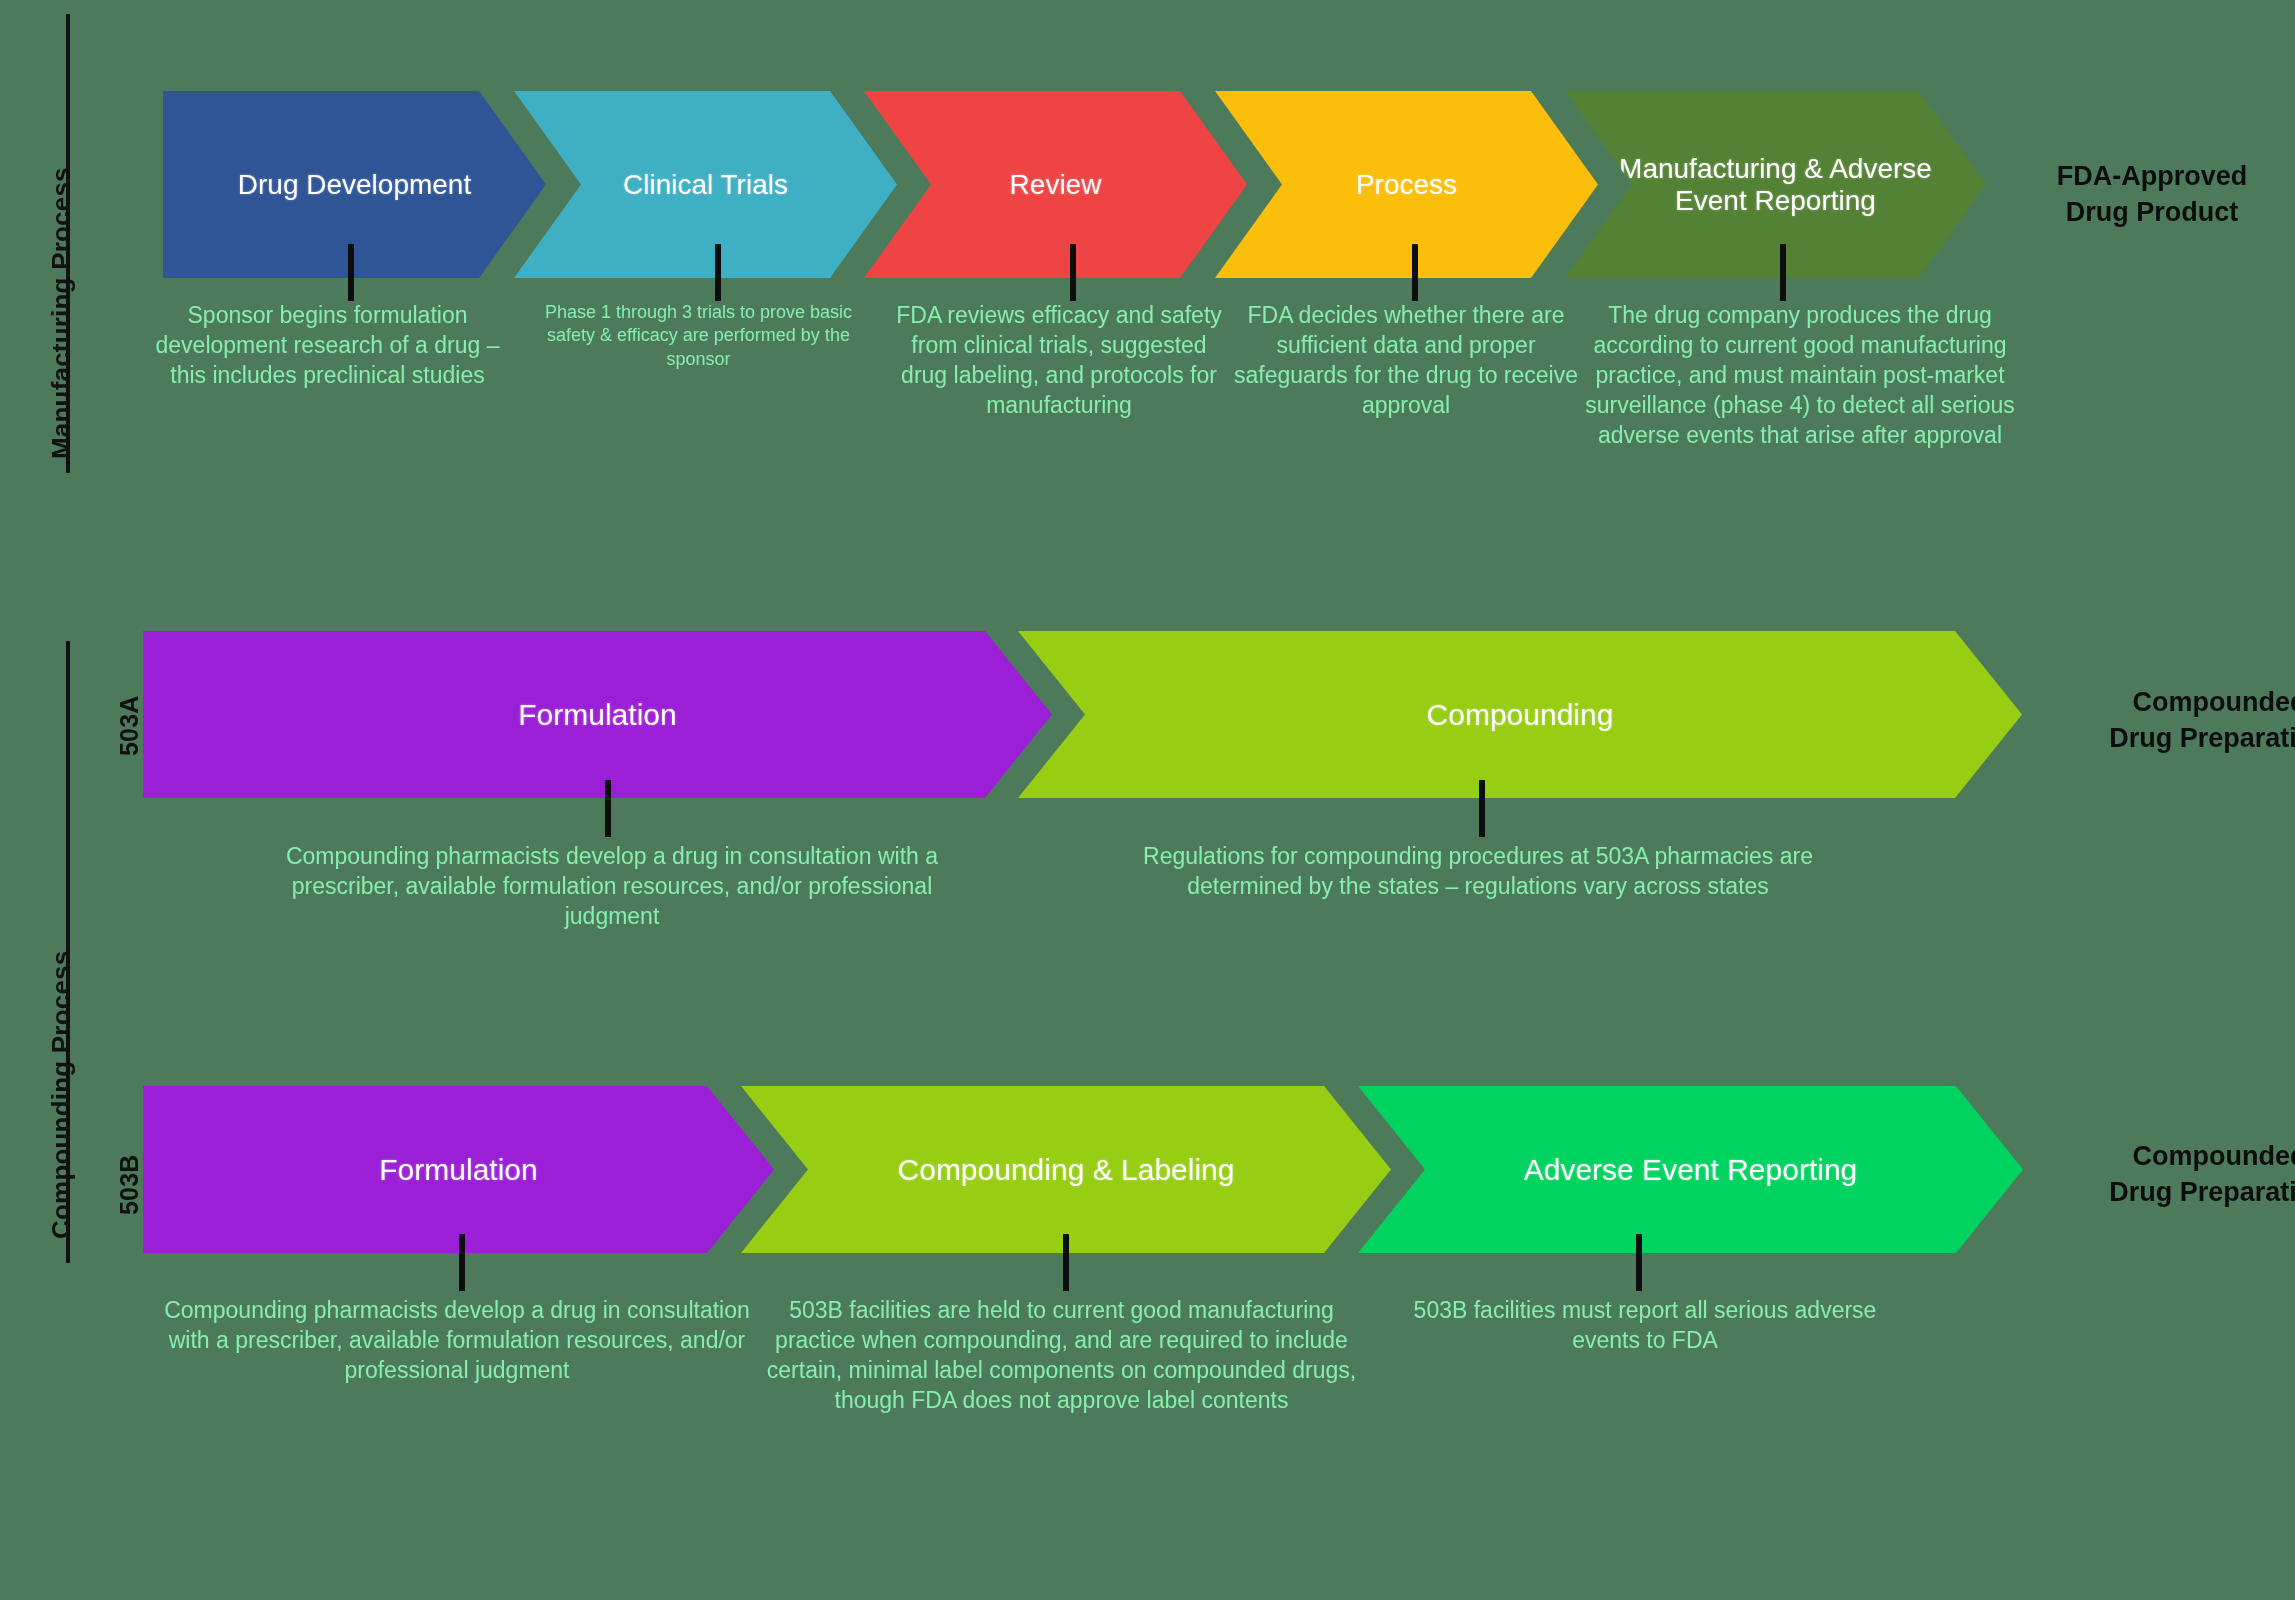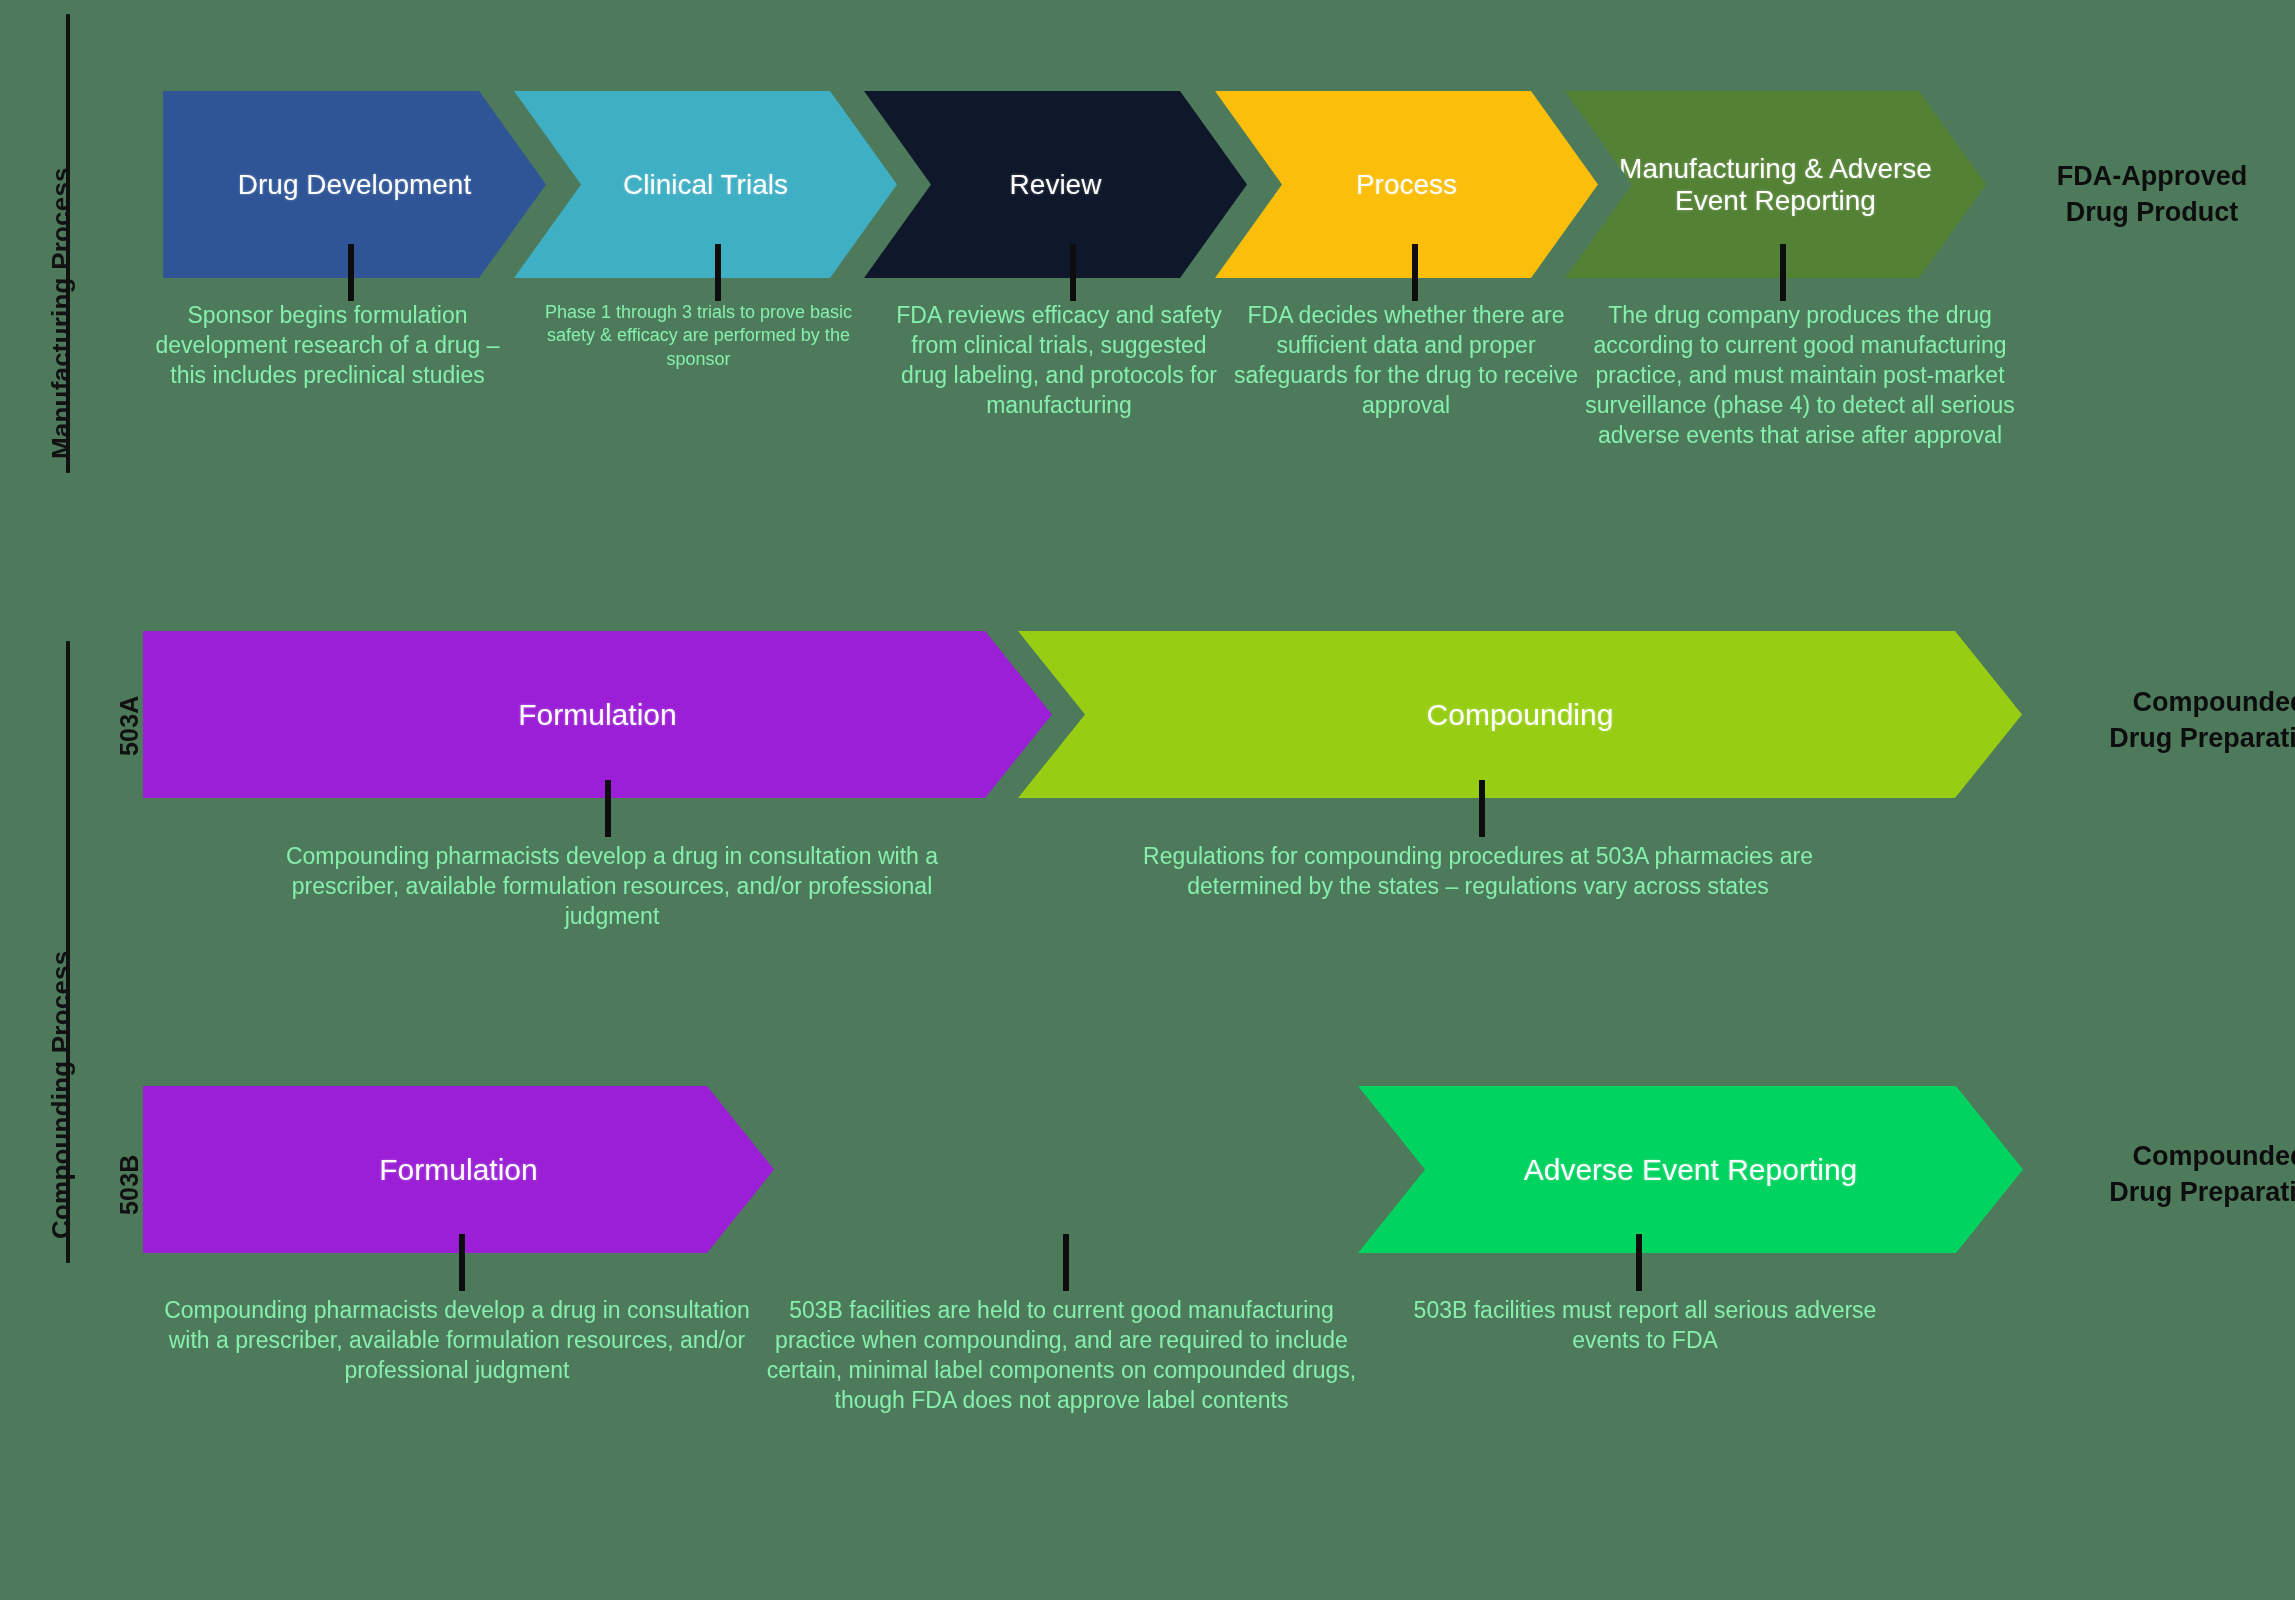--- a/index.html
+++ b/index.html
@@ -82,21 +82,21 @@
                 font-size:28px;">
       <span>Drug Development</span>
     </div>
 
     <div class="chev" style="left:351px;width:383px;background:#3fafc4;
                 clip-path:polygon(0 0, 316px 0, 383px 50%, 316px 100%, 0 100%, 67px 50%);
                 font-size:28px;">
       <span>Clinical Trials</span>
     </div>
 
-    <div class="chev" style="left:701px;width:383px;background:#0f172a;
+    <div class="chev" style="left:701px;width:383px;background:#ef4444;
                 clip-path:polygon(0 0, 316px 0, 383px 50%, 316px 100%, 0 100%, 67px 50%);
                 font-size:28px;">
       <span>Review</span>
     </div>
 
     <div class="chev" style="left:1052px;width:383px;background:#fbbe0b;
                 clip-path:polygon(0 0, 316px 0, 383px 50%, 316px 100%, 0 100%, 67px 50%);
                 font-size:28px;">
       <span>Process</span>
     </div>
@@ -152,20 +152,25 @@
   <div class="cap" style="left:1143px;top:842px;width:670px;font-size:23px;text-align:center;">Regulations for compounding procedures at 503A pharmacies are determined by the states – regulations vary across states</div>
 
   <div class="row" style="left:143px;top:1086px;width:1913px;height:167px;">
 
     <div class="chev" style="left:0px;width:631px;background:#9b1fd6;
                 clip-path:polygon(0 0, 564px 0, 631px 50%, 564px 100%, 0 100%);
                 font-size:30px;">
       <span>Formulation</span>
     </div>
 
+    <div class="chev" style="left:598px;width:650px;background:#97ce14;
+                clip-path:polygon(0 0, 583px 0, 650px 50%, 583px 100%, 0 100%, 67px 50%);
+                font-size:30px;">
+      <span>Compounding &amp; Labeling</span>
+    </div>
 
     <div class="chev" style="left:1215px;width:665px;background:#00d35f;
                 clip-path:polygon(0 0, 598px 0, 665px 50%, 598px 100%, 0 100%, 67px 50%);
                 font-size:30px;">
       <span>Adverse Event Reporting</span>
     </div>
   </div>
 
   <div class="endlabel" style="left:2076px;top:1138px;width:287px;font-size:27px;">
     <div>Compounded</div>

